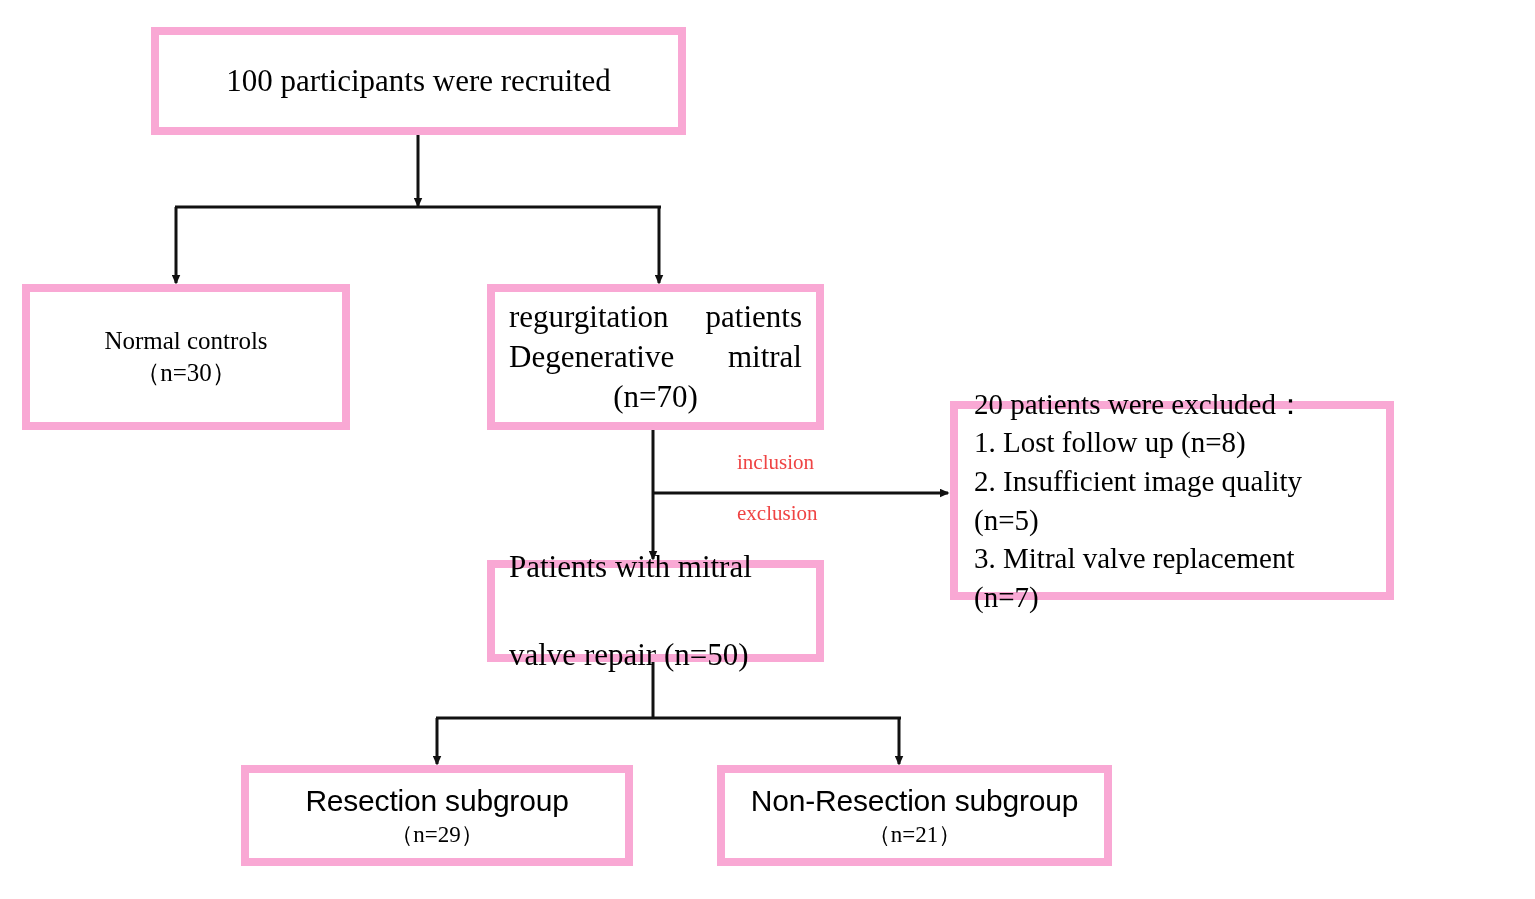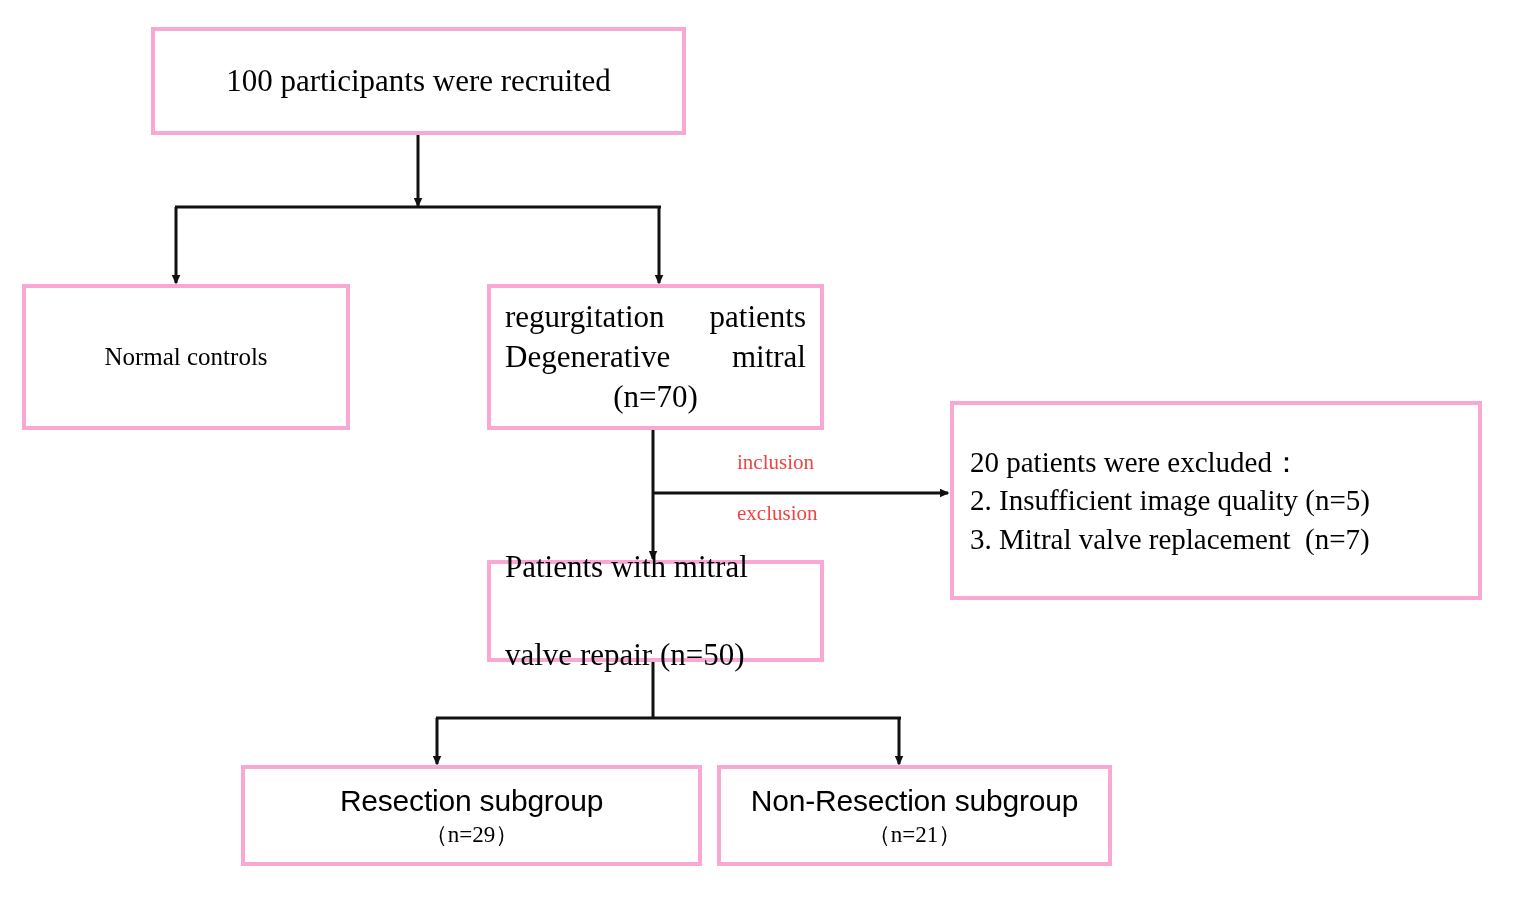--- a/index.html
+++ b/index.html
@@ -21,21 +21,21 @@
     position: absolute;
     left: 0;
     top: 0;
     width: 1535px;
     height: 899px;
     pointer-events: none;
   }
   .node {
     position: absolute;
     box-sizing: border-box;
-    border: 4px solid #f9a8d4;
+    border: 8px solid #f9a8d4;
     background: #ffffff;
     display: flex;
     flex-direction: column;
     justify-content: center;
     font-family: "Liberation Serif", "DejaVu Serif", serif;
     color: #000000;
     line-height: 1.30;
   }
   .node .line {
     display: block;
@@ -59,34 +59,34 @@
   #node-degenerative {
     left: 487px; top: 284px; width: 337px; height: 146px;
     font-size: 31px;
     padding: 0 14px;
   }
   #node-degenerative .justify {
     text-align: justify;
     text-align-last: justify;
   }
   #node-excluded {
-    left: 950px; top: 401px; width: 532px; height: 199px;
+    left: 950px; top: 401px; width: 444px; height: 199px;
     font-size: 29px;
     padding: 6px 14px 6px 16px;
     line-height: 1.33;
     justify-content: center;
   }
   #node-repair {
     left: 487px; top: 560px; width: 337px; height: 102px;
     font-size: 31px;
     padding: 0 14px;
     gap: 48px;
   }
   #node-resection {
-    left: 241px; top: 765px; width: 461px; height: 101px;
+    left: 241px; top: 765px; width: 392px; height: 101px;
     font-size: 31px;
     padding: 0 8px;
   }
   #node-nonresection {
     left: 717px; top: 765px; width: 395px; height: 101px;
     font-size: 31px;
     padding: 0 6px;
   }
   
   .sans-title {
@@ -141,30 +141,32 @@
 
     <line x1="899" y1="718" x2="899" y2="764" stroke="#111111" stroke-width="3" marker-end="url(#arrowhead)"></line>
   </svg>
 
   <div class="node ctr" id="node-recruited">
     <span class="line">100 participants were recruited</span>
   </div>
 
   <div class="node ctr" id="node-normal-controls">
     <span class="line">Normal controls</span>
+    <span class="line">（n=30）</span>
   </div>
 
   <div class="node" id="node-degenerative">
     <span class="line justify">regurgitation patients</span>
     <span class="line justify">Degenerative   mitral</span>
     <span class="line ctr">(n=70)</span>
   </div>
 
   <div class="node lft" id="node-excluded">
     <span class="line">20 patients were excluded：</span>
+    <span class="line">1. Lost follow up (n=8)</span>
     <span class="line">2. Insufficient image quality (n=5)</span>
     <span class="line">3. Mitral valve replacement  (n=7)</span>
   </div>
 
   <div class="node lft" id="node-repair">
     <span class="line">Patients with mitral</span>
     <span class="line">valve repair (n=50)</span>
   </div>
 
   <div class="node ctr" id="node-resection">

